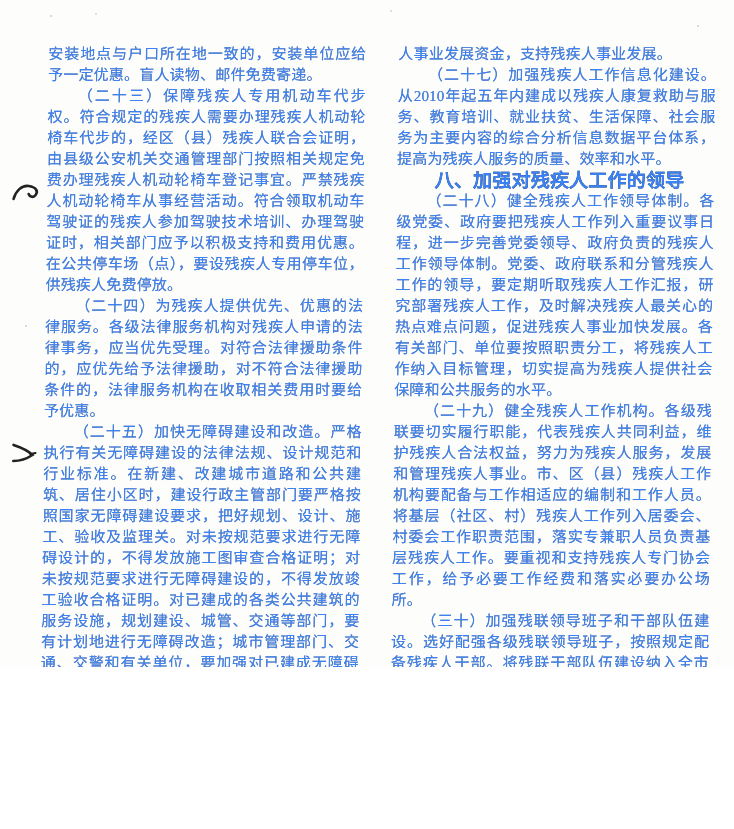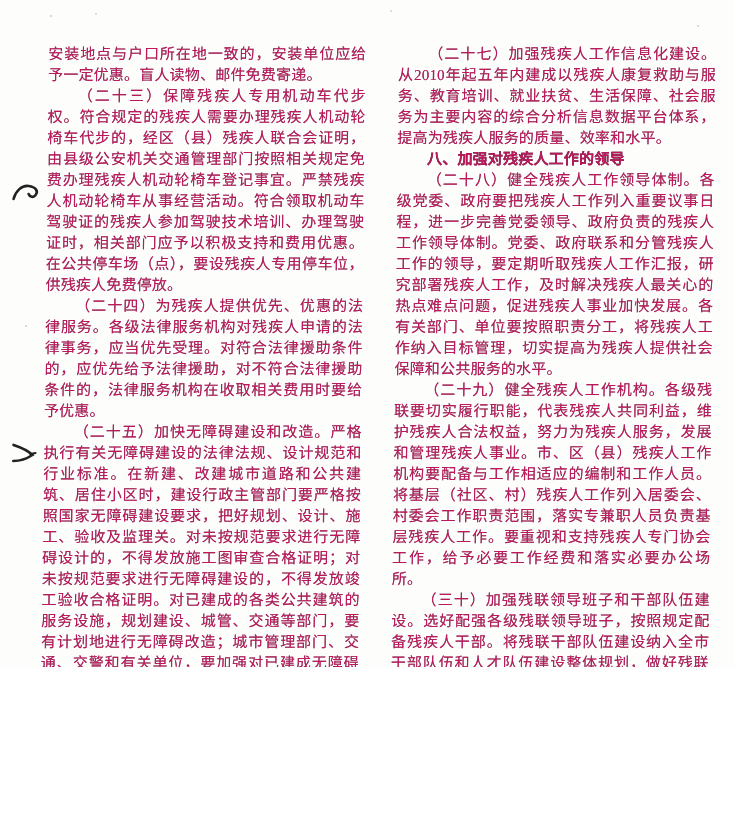--- a/index.html
+++ b/index.html
@@ -6,21 +6,21 @@
     margin: 0;
     padding: 0;
     background: #ffffff;
   }
   .page {
     position: relative;
     width: 734px;
     height: 667px;
     background: #fdfdfc;
     overflow: hidden;
-    color: #be185d;
+    color: #3b82f6;
     font-family: "Liberation Serif", serif;
   }
   
   .sheet {
     position: absolute;
     inset: 0;
     transform: skewX(-0.7deg);
     transform-origin: 0 0;
   }
   .col {
@@ -33,21 +33,21 @@
     text-justify: inter-ideograph;
     letter-spacing: 0.2px;
     text-shadow: 0 0 0.4px rgba(20,20,20,0.55);
   }
   .col-left  { left: 49px; }
   .col-right { left: 399px; }
   .para { margin: 0; text-indent: 2em; }
   .para.cont { text-indent: 0; }
   .heading {
     margin: 0;
-    font-size: 15px;
+    font-size: 19px;
     line-height: 21px;
     text-indent: 2em;
     font-weight: 700;
     text-shadow: 0 0 0.6px rgba(10,10,10,0.9);
   }
   .signature {
     width: 180px;
     margin-left: 116px;
     text-align: center;
   }
@@ -85,20 +85,21 @@
 
     <div class="col col-left">
       <p class="para cont">安装地点与户口所在地一致的，安装单位应给予一定优惠。盲人读物、邮件免费寄递。</p>
       <p class="para">（二十三）保障残疾人专用机动车代步权。符合规定的残疾人需要办理残疾人机动轮椅车代步的，经区（县）残疾人联合会证明，由县级公安机关交通管理部门按照相关规定免费办理残疾人机动轮椅车登记事宜。严禁残疾人机动轮椅车从事经营活动。符合领取机动车驾驶证的残疾人参加驾驶技术培训、办理驾驶证时，相关部门应予以积极支持和费用优惠。在公共停车场（点），要设残疾人专用停车位，供残疾人免费停放。</p>
       <p class="para">（二十四）为残疾人提供优先、优惠的法律服务。各级法律服务机构对残疾人申请的法律事务，应当优先受理。对符合法律援助条件的，应优先给予法律援助，对不符合法律援助条件的，法律服务机构在收取相关费用时要给予优惠。</p>
       <p class="para">（二十五）加快无障碍建设和改造。严格执行有关无障碍建设的法律法规、设计规范和行业标准。在新建、改建城市道路和公共建筑、居住小区时，建设行政主管部门要严格按照国家无障碍建设要求，把好规划、设计、施工、验收及监理关。对未按规范要求进行无障碍设计的，不得发放施工图审查合格证明；对未按规范要求进行无障碍建设的，不得发放竣工验收合格证明。对已建成的各类公共建筑的服务设施，规划建设、城管、交通等部门，要有计划地进行无障碍改造；城市管理部门、交通、交警和有关单位，要加强对已建成无障碍设施的管理、保护和维修；残疾人无障碍设施被占用或功能被异化的，占用单位在规定时间，无条件恢复其功能。广播、电视、通讯、邮政、图书馆等公共机构要提供语音、文字提示、盲文、手语等无障碍服务。</p>
       <p class="para">（二十六）加大残疾人事业发展经费投入。各级政府要逐步加大对残疾人事业发展经费的投入，建立稳定增长的残疾人事业发展经费保障机制。市、区（县）财政每年都要安排一定的残疾</p>
     </div>
 
     <div class="col col-right">
+      <p class="para cont">人事业发展资金，支持残疾人事业发展。</p>
       <p class="para">（二十七）加强残疾人工作信息化建设。从2010年起五年内建成以残疾人康复救助与服务、教育培训、就业扶贫、生活保障、社会服务为主要内容的综合分析信息数据平台体系，提高为残疾人服务的质量、效率和水平。</p>
       <h3 class="heading">八、加强对残疾人工作的领导</h3>
       <p class="para">（二十八）健全残疾人工作领导体制。各级党委、政府要把残疾人工作列入重要议事日程，进一步完善党委领导、政府负责的残疾人工作领导体制。党委、政府联系和分管残疾人工作的领导，要定期听取残疾人工作汇报，研究部署残疾人工作，及时解决残疾人最关心的热点难点问题，促进残疾人事业加快发展。各有关部门、单位要按照职责分工，将残疾人工作纳入目标管理，切实提高为残疾人提供社会保障和公共服务的水平。</p>
       <p class="para">（二十九）健全残疾人工作机构。各级残联要切实履行职能，代表残疾人共同利益，维护残疾人合法权益，努力为残疾人服务，发展和管理残疾人事业。市、区（县）残疾人工作机构要配备与工作相适应的编制和工作人员。将基层（社区、村）残疾人工作列入居委会、村委会工作职责范围，落实专兼职人员负责基层残疾人工作。要重视和支持残疾人专门协会工作，给予必要工作经费和落实必要办公场所。</p>
       <p class="para">（三十）加强残联领导班子和干部队伍建设。选好配强各级残联领导班子，按照规定配备残疾人干部。将残联干部队伍建设纳入全市干部队伍和人才队伍建设整体规划，做好残联干部的选拔、培养、使用和交流工作，造就一支恪守“人道、廉洁、服务、奉献”职业道德的残疾人工作者队伍。</p>
 
       <div class="signature">
         <div class="sig-line">人事业发展资金</div>
       </div>
     </div>

